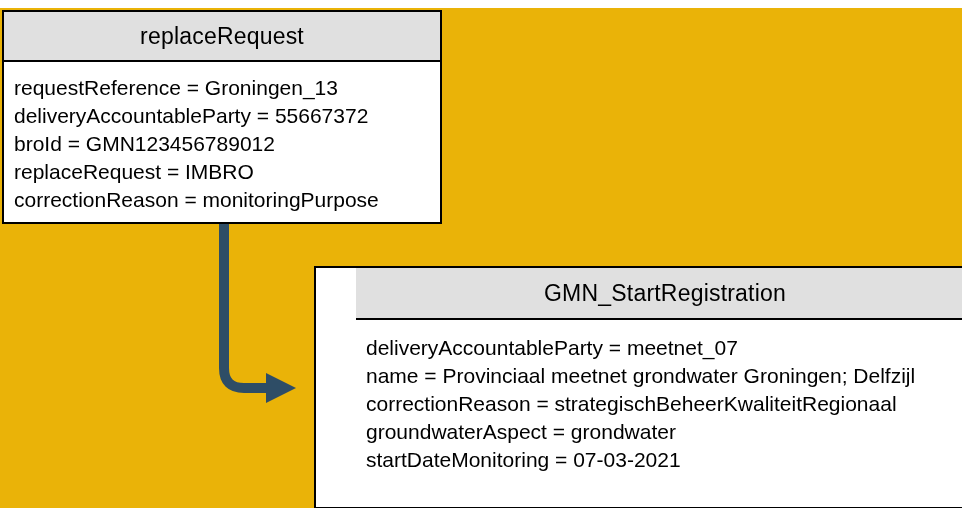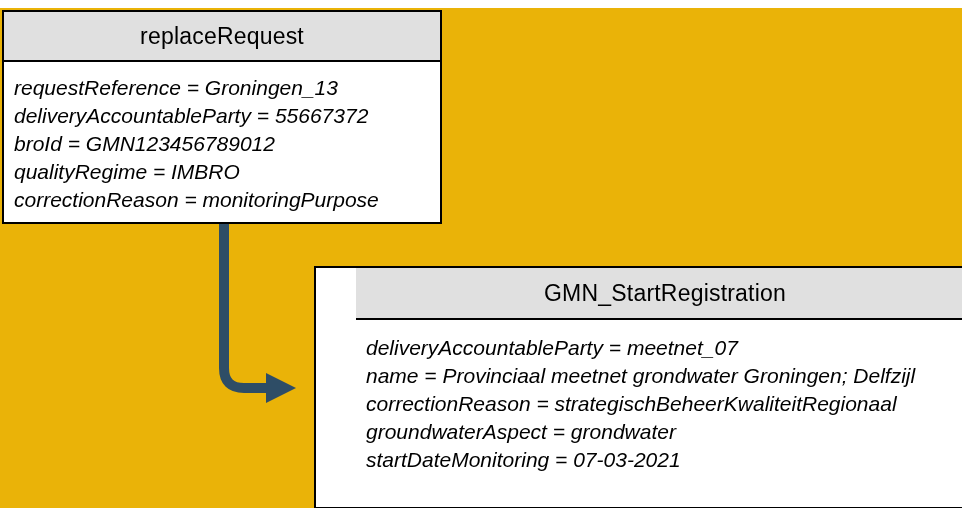--- a/index.html
+++ b/index.html
@@ -31,21 +31,20 @@
     letter-spacing: 0.2px;
     color: #000000;
   }
 
   .uml-body {
     padding: 12px 10px 0 10px;
     font-size: 21px;
     line-height: 28px;
     white-space: nowrap;
     color: #000000;
-    font-style: italic;
   }
 
   .box-replace { left: 2px;   top: 2px;   width: 440px; height: 214px; }
   .box-replace .uml-header { height: 50px; }
 
   .box-gmn     { left: 314px; top: 258px; width: 662px; height: 243px; padding-left: 40px; }
   .box-gmn .uml-header { height: 52px; }
   .box-gmn .uml-body { padding-top: 14px; }
 
   .arrow-layer {
@@ -59,21 +58,21 @@
 <body>
 
 <div class="canvas">
 
   <div class="uml-box box-replace">
     <div class="uml-header">replaceRequest</div>
     <div class="uml-body">
         <div>requestReference = Groningen_13</div>
         <div>deliveryAccountableParty = 55667372</div>
         <div>broId = GMN123456789012</div>
-        <div>qualityRegime = IMBRO</div>
+        <div>replaceRequest = IMBRO</div>
         <div>correctionReason = monitoringPurpose</div>
       </div>
   </div>
 
   <svg class="arrow-layer" viewBox="0 0 962 508">
     <path d="M 224 216 L 224 360 Q 224 380 244 380 L 268 380" fill="none" stroke-width="10" stroke="#2e4d66"></path>
     <polygon points="266,365 266,395 296,380" fill="#2e4d66"></polygon>
   </svg>
 
   <div class="uml-box box-gmn">

